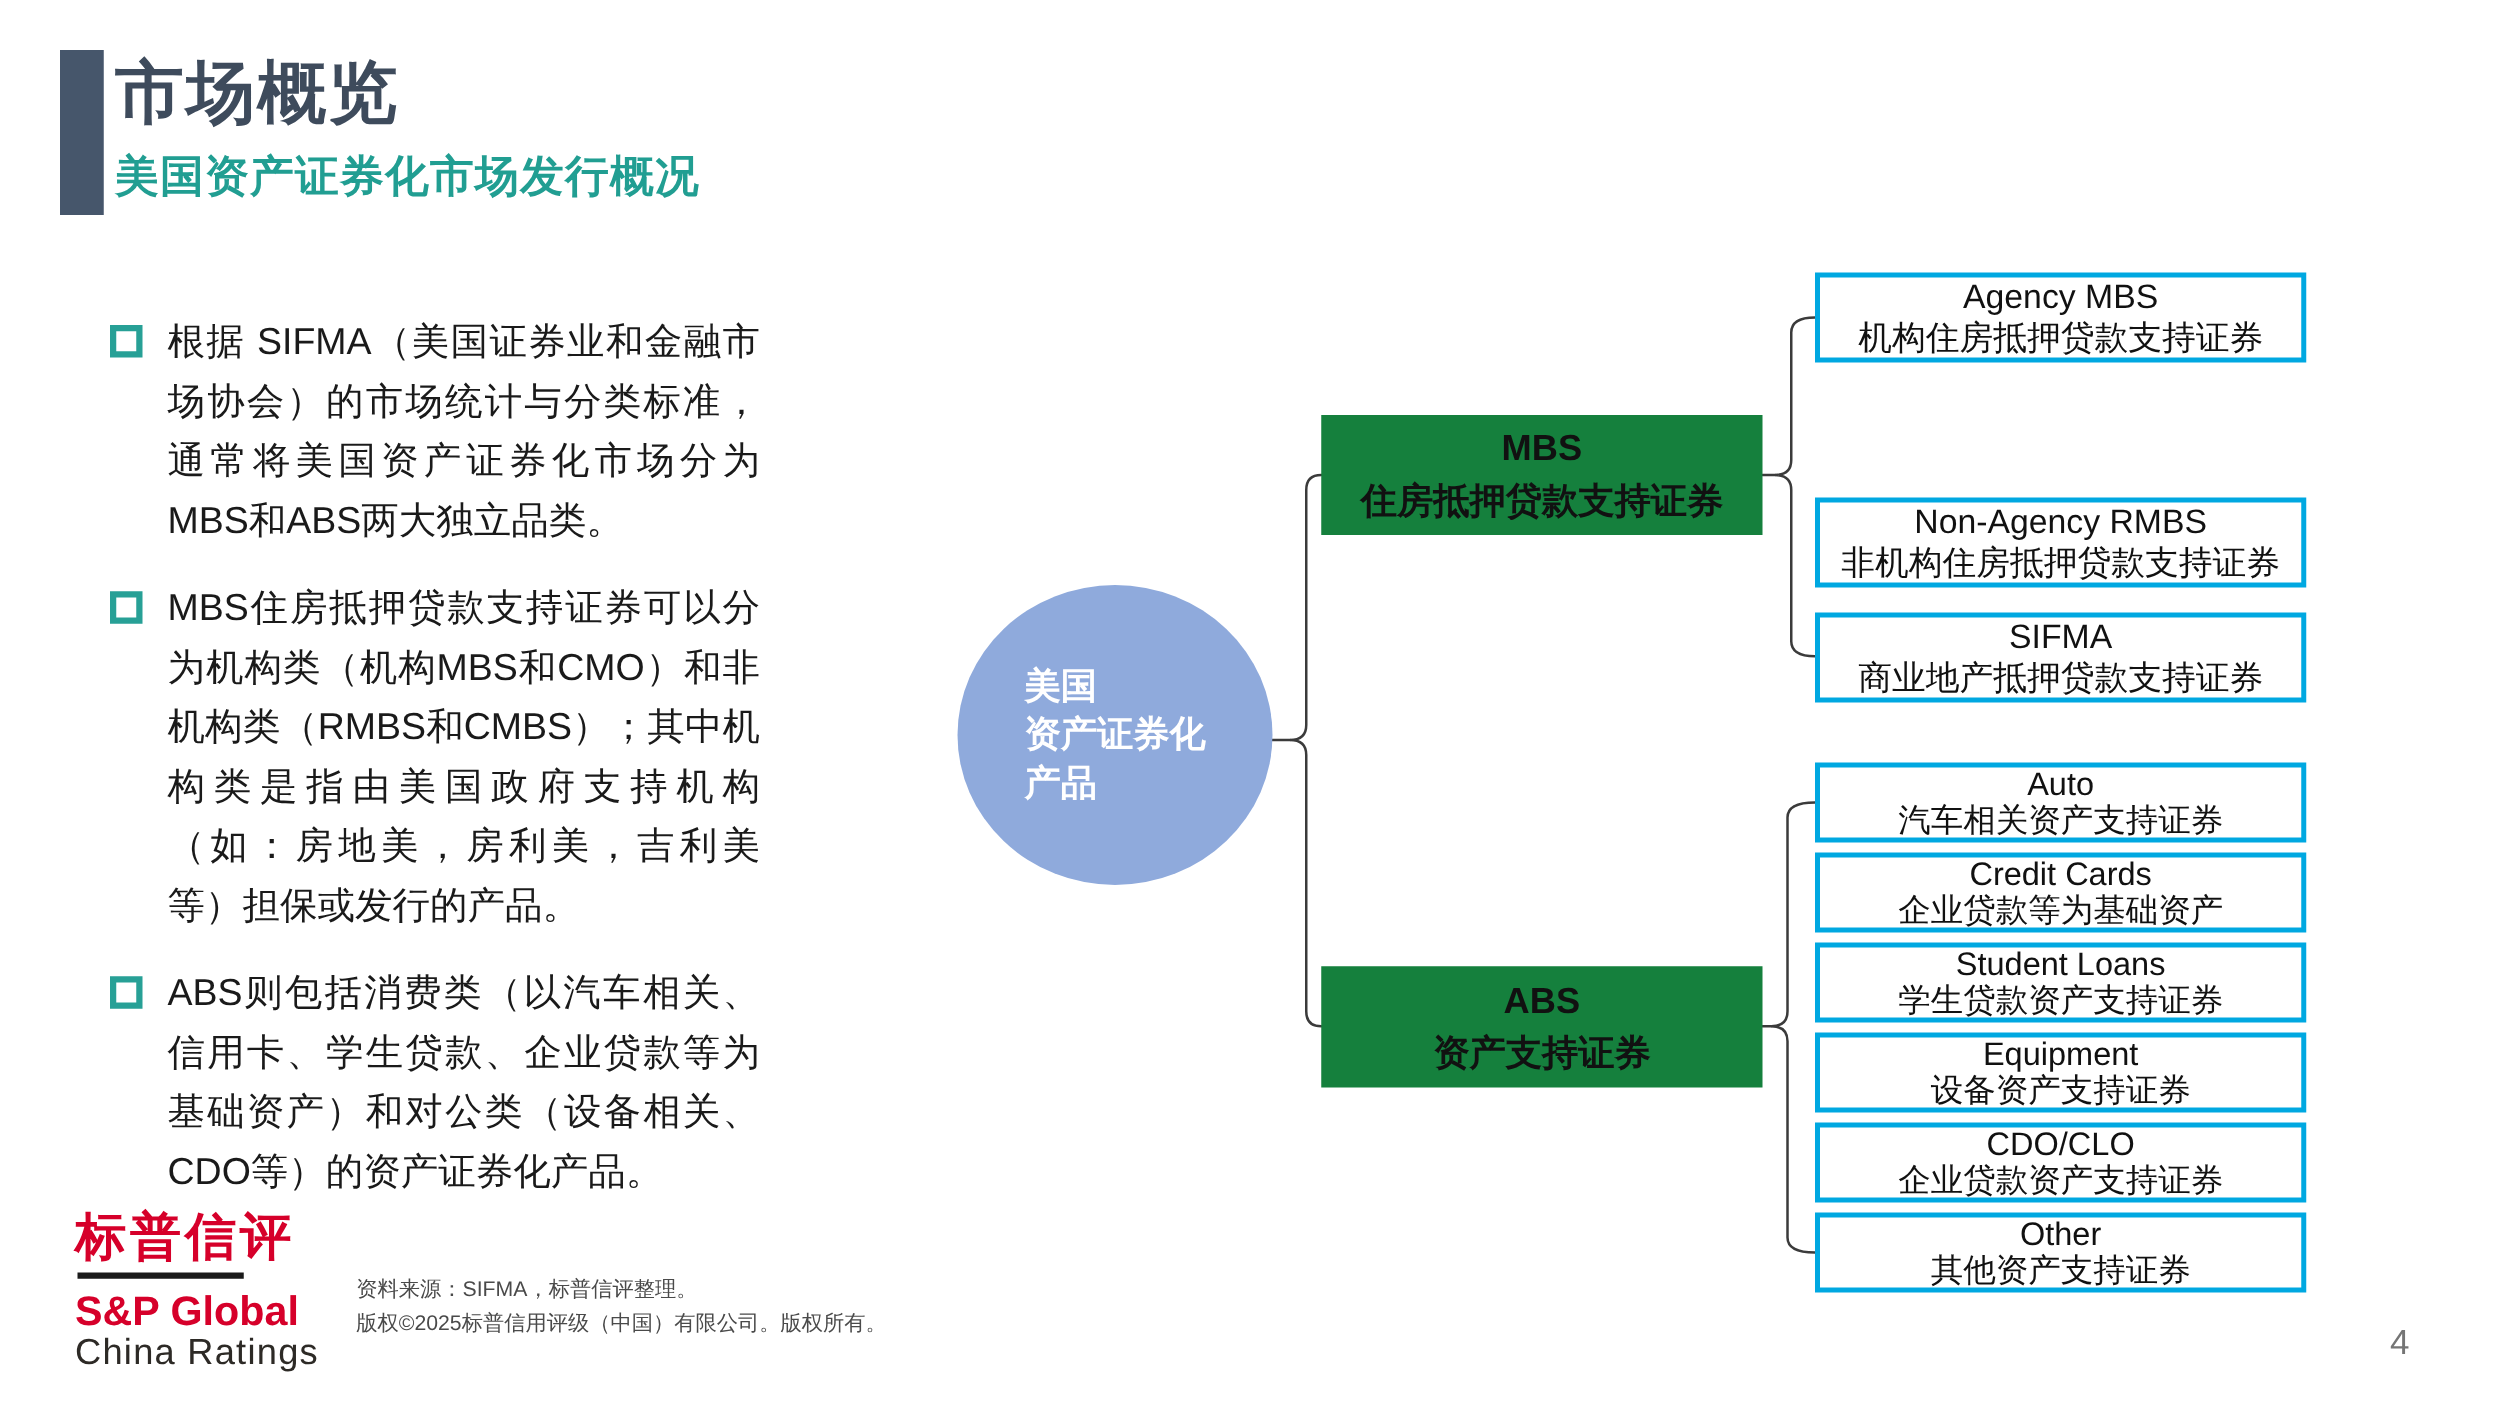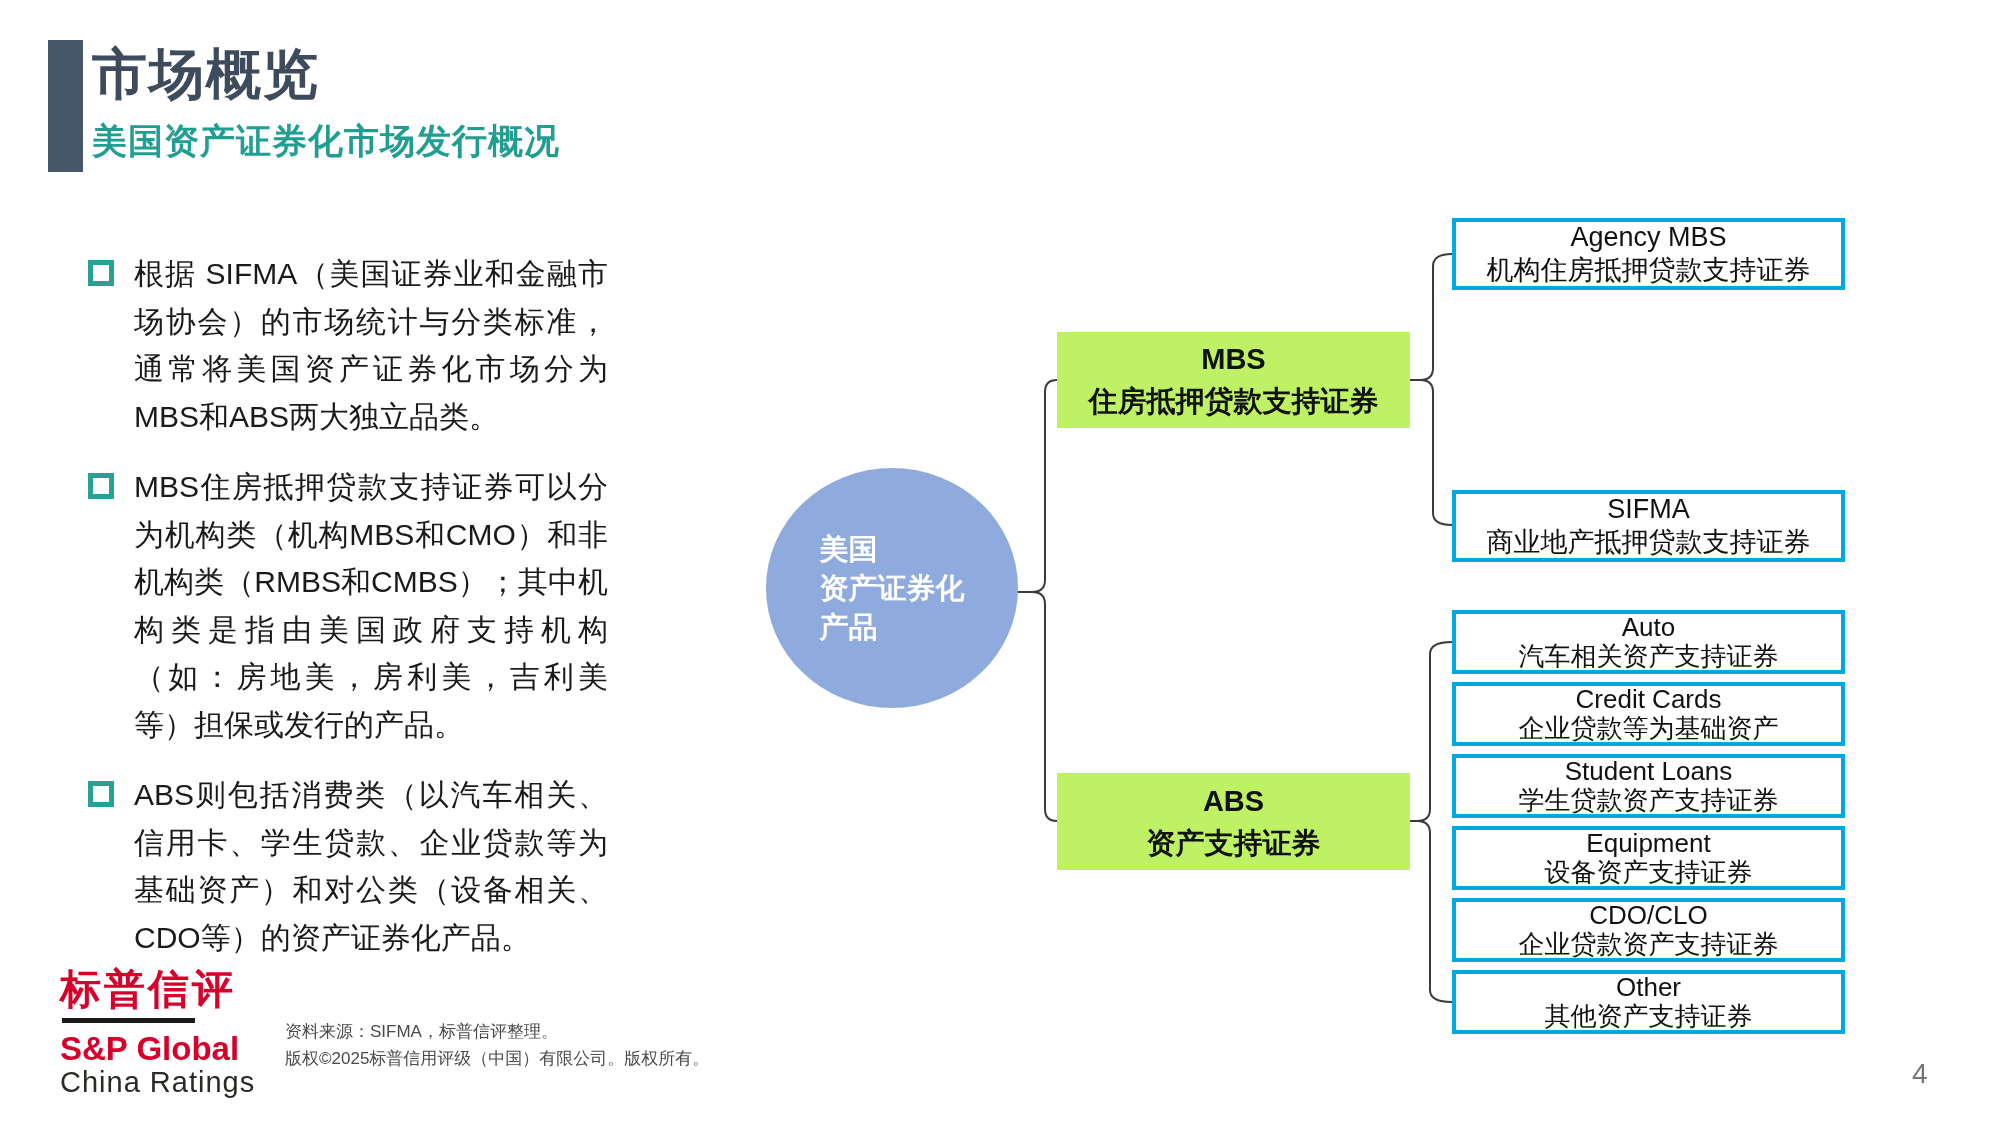--- a/index.html
+++ b/index.html
@@ -17,21 +17,21 @@
             font-size:30px; line-height:47.5px; color:#1a1a1a; font-weight:500;
             text-align:justify; text-justify:inter-ideograph; }
   .bullet .sq { position:absolute; left:0; top:10px; width:16px; height:16px;
                 border:5px solid #27A096; background:#fff; }
   
   .connectors { position:absolute; left:0; top:0; width:2000px; height:1125px; }
   .root-circle { position:absolute; left:766px; top:468px; width:252px; height:240px;
                  background:#8FAADC; border-radius:50%;
                  display:flex; align-items:center; justify-content:center; text-align:left;
                  color:#ffffff; font-weight:bold; font-size:29px; line-height:39px; }
-  .gnode { position:absolute; left:1057px; width:353px; background:#bef264;
+  .gnode { position:absolute; left:1057px; width:353px; background:#15803d;
            display:flex; flex-direction:column; align-items:center; justify-content:center;
            text-align:center; color:#111; font-weight:bold; font-size:29px; line-height:42px; }
   .gnode.mbs { top:332px; height:96px; }
   .gnode.abs { top:773px; height:97px; }
   .cbox { position:absolute; left:1452px; width:385px; background:#ffffff;
           border:4px solid #00A8E1;
           display:flex; flex-direction:column; align-items:center; justify-content:center;
           text-align:center; color:#111; }
   .cbox.m { height:64px; font-size:27px; line-height:33px; }
   .cbox.a { height:56px; font-size:26px; line-height:29px; }
@@ -95,20 +95,24 @@
   </div>
   <div class="gnode abs">
     <div>ABS</div>
     <div>资产支持证券</div>
   </div>
 
   <div class="cbox m" style="top:218px">
     <div>Agency MBS</div>
     <div>机构住房抵押贷款支持证券</div>
   </div>
+  <div class="cbox m" style="top:398px">
+    <div>Non-Agency RMBS</div>
+    <div>非机构住房抵押贷款支持证券</div>
+  </div>
   <div class="cbox m" style="top:490px">
     <div>SIFMA</div>
     <div>商业地产抵押贷款支持证券</div>
   </div>
 
   <div class="cbox a" style="top:610px">
     <div>Auto</div>
     <div>汽车相关资产支持证券</div>
   </div>
   <div class="cbox a" style="top:682px">

